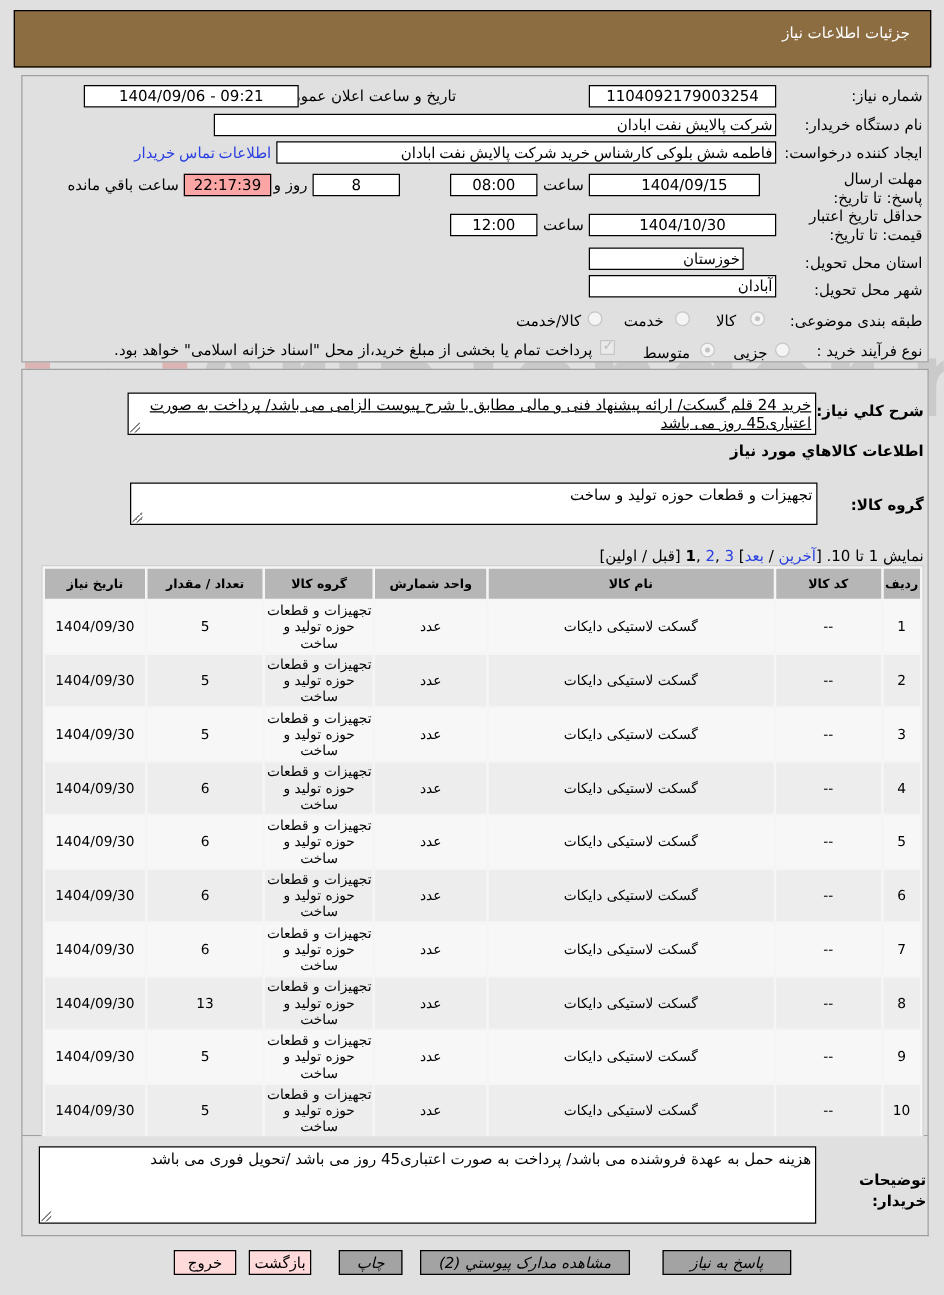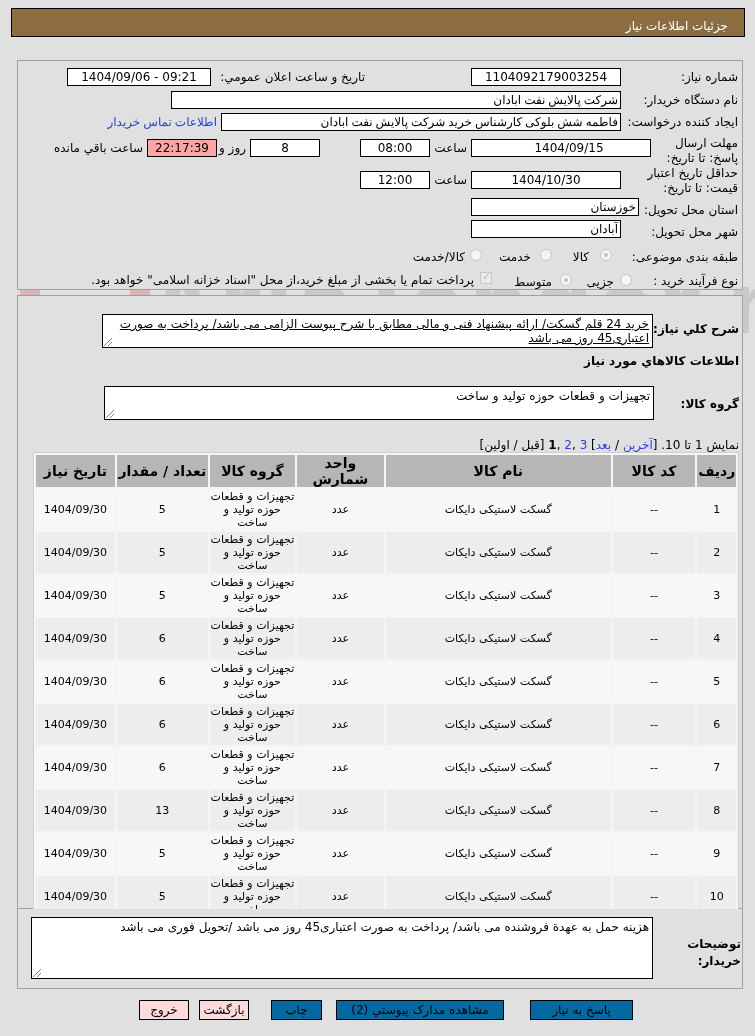--- a/index.html
+++ b/index.html
@@ -1,21 +1,21 @@
 <!DOCTYPE html>
 <html><head>
 <meta charset="utf-8">
 <style>
   html, body { margin:0; padding:0; }
   body {
     width:755px; height:1036px; background:#e0e0e0; position:relative; overflow:hidden;
     font-family:"DejaVu Sans", sans-serif; font-size:12px; color:#000;
   }
   .header {
-    position:absolute; left:10px; top:8px; width:510px; height:29px;
+    position:absolute; left:10px; top:8px; width:510px; height:46px;
     left:11px; width:734px;
     background:#8c6d42; border:1px solid #000; box-sizing:border-box;
   }
   .header .title { position:absolute; right:16px; top:10px; color:#fff; font-size:12px; direction:rtl; }
 
   .panel {
     position:absolute; left:17px; right:12px; border:1px solid #a0a0a0; box-sizing:border-box; background:#e0e0e0;
   }
   .p1 { top:60px; height:230px; }
   .p2 { top:295px; height:614px; }
@@ -40,31 +40,31 @@
     font-size:12px; line-height:14px; padding:2px 3px; overflow:hidden;
   }
   .textarea .grip { position:absolute; left:1px; bottom:1px; width:8px; height:8px;
     background:linear-gradient(135deg, transparent 45%, #888 45%, #888 55%, transparent 55%, transparent 70%, #888 70%, #888 80%, transparent 80%); }
   .bold { font-weight:bold; }
 
   table.items {
     position:absolute; left:33px; top:452px; width:706px; border-collapse:separate; border-spacing:2px;
     direction:rtl; background:#f5f5f5; border:1px solid #cfcfcf;
   }
-  table.items th { background:#b6b6b6; font-size:14px; font-weight:bold; height:24px; padding:0; }
+  table.items th { background:#b6b6b6; font-size:10px; font-weight:bold; height:24px; padding:0; }
   table.items td { text-align:center; font-size:11px; padding:0; height:41px; }
   table.items tr.odd td { background:#f7f7f7; }
   table.items tr.even td { background:#ededed; }
   table.items td.grp { line-height:13px; }
 
   .btn {
     position:absolute; top:1000px; height:20px; border:1px solid #000; box-sizing:border-box;
     font-size:12px; line-height:18px; text-align:center; direction:rtl; cursor:pointer;
   }
-  .btn.green { background:#0369a1; }
+  .btn.green { background:#a3a3a3;font-style:italic; }
   .btn.pink { background:#ffdada; }
 
   .wm { position:absolute; pointer-events:none; }
 </style>
 </head>
 <body>
 
 <div class="header">
   <span class="title">جزئیات اطلاعات نیاز</span>
 </div>
@@ -74,45 +74,45 @@
   <rect x="45" y="70" width="25" height="60" fill="#d88f8f" opacity="0.55" transform="rotate(40 57 100)"></rect>
 </svg>
 <div class="wm" style="left:150px;top:255px;font-size:84px;font-weight:bold;color:#7a7a7a;opacity:0.22;letter-spacing:4px;font-family:'DejaVu Sans',sans-serif;">AriaTender.neT</div>
 
 <div class="panel p1"></div>
 
 <span class="lbl" style="right:17px;top:70px;">شماره نیاز:</span>
 <div class="box" style="left:471px;top:68px;width:150px;">1104092179003254</div>
 
 <span class="lbl" style="right:390px;top:70px;">تاریخ و ساعت اعلان عمومي:</span>
-<div class="box" style="left:67px;top:68px;width:144px;">1404/09/06 - 09:21</div>
+<div class="box" style="left:67px;top:68px;width:172px;">1404/09/06 - 09:21</div>
 
 <span class="lbl" style="right:17px;top:93px;">نام دستگاه خریدار:</span>
 <div class="box r" style="left:171px;top:91px;width:450px;">شرکت پالایش نفت ابادان</div>
 
 <span class="lbl" style="right:17px;top:115px;">ایجاد کننده درخواست:</span>
 <div class="box r" style="left:221px;top:113px;width:400px;">فاطمه شش بلوکی کارشناس خرید شرکت پالایش نفت ابادان</div>
 <span class="lbl link" style="right:538px;top:115px;font-family:Liberation Serif, serif;">اطلاعات تماس خریدار</span>
 
 <span class="lbl" style="right:17px;top:136px;width:95px;white-space:normal;line-height:15px;">مهلت ارسال پاسخ: تا تاریخ:</span>
-<div class="box" style="left:471px;top:139px;width:180px;padding-left:16px;">1404/09/15</div>
+<div class="box" style="left:471px;top:139px;width:137px;padding-left:16px;">1404/09/15</div>
 <span class="lbl" style="right:288px;top:141px;">ساعت</span>
 <div class="box" style="left:360px;top:139px;width:70px;">08:00</div>
 <div class="box" style="left:250px;top:139px;width:70px;">8</div>
 <span class="lbl" style="right:509px;top:141px;">روز و</span>
 <div class="box yellow" style="left:147px;top:139px;width:70px;">22:17:39</div>
 <span class="lbl" style="right:612px;top:141px;">ساعت باقي مانده</span>
 
 <span class="lbl" style="right:17px;top:166px;width:95px;white-space:normal;line-height:15px;">حداقل تاریخ اعتبار قیمت: تا تاریخ:</span>
 <div class="box" style="left:471px;top:171px;width:150px;">1404/10/30</div>
 <span class="lbl" style="right:288px;top:173px;">ساعت</span>
 <div class="box" style="left:360px;top:171px;width:70px;">12:00</div>
 
 <span class="lbl" style="right:17px;top:203px;">استان محل تحویل:</span>
-<div class="box r" style="left:471px;top:198px;width:168px;">خوزستان</div>
+<div class="box r" style="left:471px;top:198px;width:124px;">خوزستان</div>
 
 <span class="lbl" style="right:17px;top:225px;">شهر محل تحویل:</span>
 <div class="box r" style="left:471px;top:220px;width:150px;">آبادان</div>
 
 <span class="lbl" style="right:17px;top:250px;">طبقه بندی موضوعی:</span>
 <span class="radio on" style="left:600px;top:249px;"></span>
 <span class="lbl" style="right:166px;top:250px;">کالا</span>
 <span class="radio" style="left:540px;top:249px;"></span>
 <span class="lbl" style="right:224px;top:250px;">خدمت</span>
 <span class="radio" style="left:470px;top:249px;"></span>

